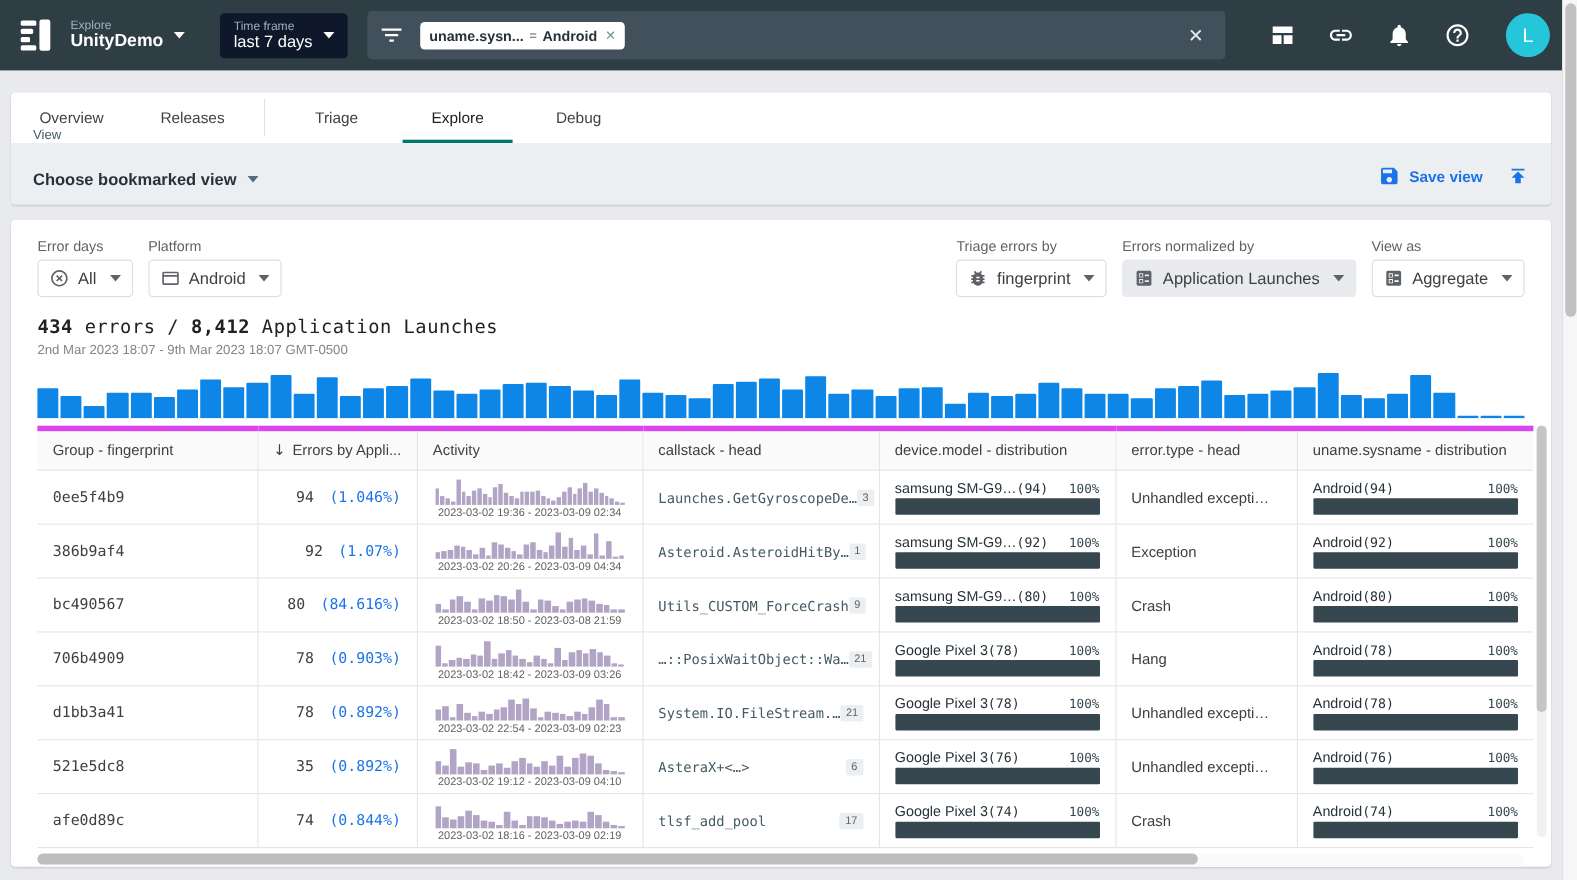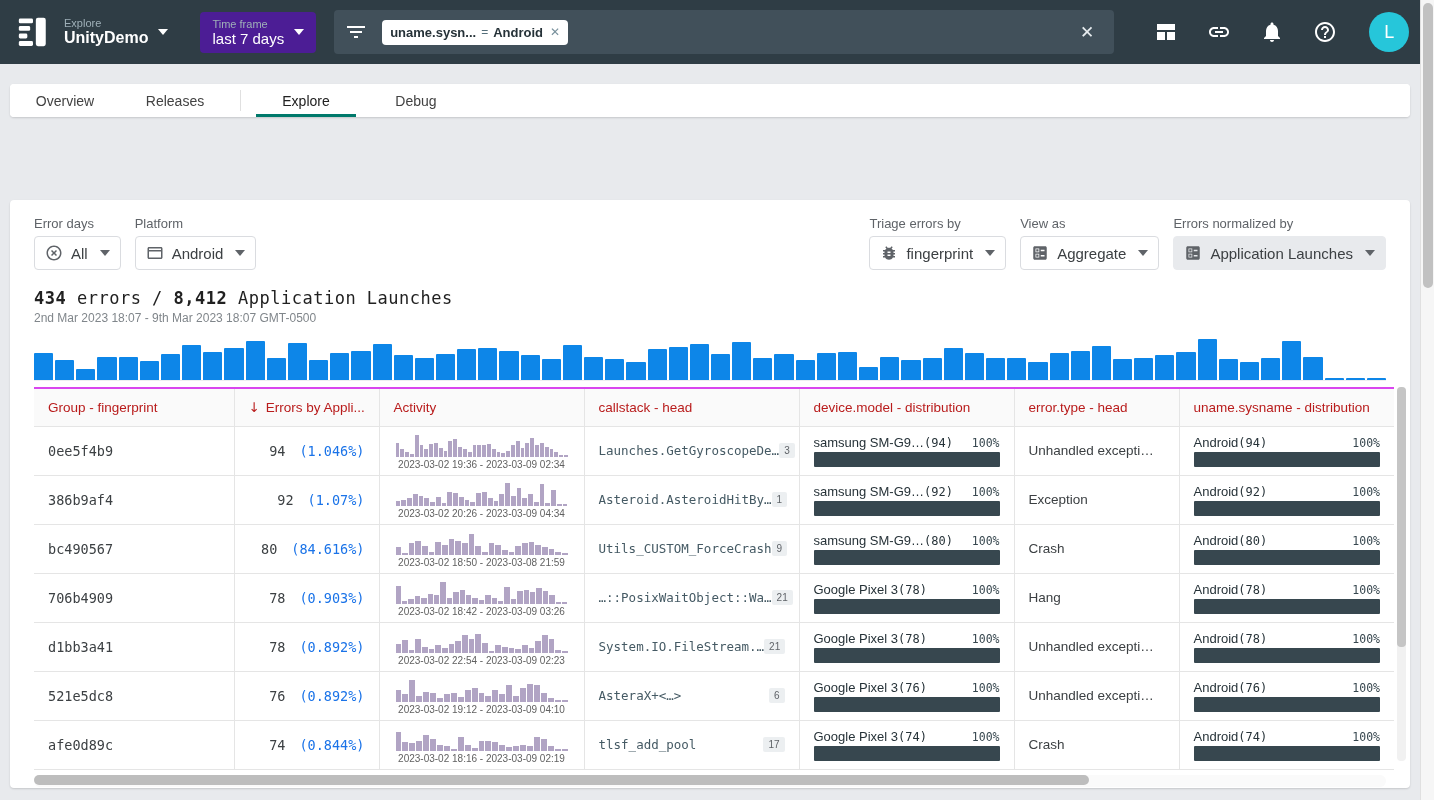--- a/index.html
+++ b/index.html
@@ -6,36 +6,36 @@
   html,body { width:1434px; height:800px; overflow:hidden; }
   body { font-family:"Liberation Sans", sans-serif; background:#e8eaed; position:relative; }
 
   
   .topbar { position:absolute; top:0; left:0; width:1420px; height:64px; background:#2f3d45; display:flex; align-items:center; }
   .logo { width:34px; height:34px; margin-left:16px; }
   .proj { margin-left:14px; cursor:pointer; display:flex; align-items:center; }
   .proj .lab { font-size:11px; color:#9fb0b8; }
   .proj .val { font-size:16px; color:#fff; font-weight:bold; }
   .caret { width:0; height:0; border-left:5px solid transparent; border-right:5px solid transparent; border-top:6px solid #fff; display:inline-block; margin-left:10px; }
-  .tf-box { margin-left:32px; background:#4c1d95; border-radius:4px; padding:6px 12px; display:flex; align-items:center; cursor:pointer; }
+  .tf-box { margin-left:32px; background:#0f172a; border-radius:4px; padding:6px 12px; display:flex; align-items:center; cursor:pointer; }
   .tf-box .lab { font-size:11px; color:#9fb0b8; }
   .tf-box .val { font-size:15px; color:#fff; }
   .filterbar { margin-left:18px; background:#41505a; border-radius:4px; height:44px; width:780px; display:flex; align-items:center; padding:0 10px; }
   .chip { background:#fff; border-radius:4px; padding:5px 8px; margin-left:14px; display:flex; align-items:center; gap:5px; font-size:13px; color:#263238; font-weight:bold; cursor:pointer; }
   .chip .op { font-weight:normal; color:#546e7a; font-size:12px; }
   .chip .x { color:#78909c; font-size:12px; font-weight:normal; margin-left:2px; cursor:pointer; }
   .clear-x { margin-left:auto; color:#e7ecef; font-size:17px; cursor:pointer; padding:4px 10px; }
   .tb-icon { width:24px; height:24px; fill:#fff; cursor:pointer; }
   .tb-icons { display:flex; align-items:center; gap:29px; margin-left:40px; }
   .avatar { width:40px; height:40px; border-radius:50%; background:#26c6da; color:#fff; font-size:18px; display:flex; align-items:center; justify-content:center; margin-left:32px; cursor:pointer; }
 
   
   .card { background:#fff; border-radius:4px; box-shadow:0 1px 2px rgba(0,0,0,.15); margin:0 10px; }
   .tabs-card { position:absolute; top:84px; left:0; width:1400px; overflow:hidden; }
-  .tabs { display:flex; align-items:stretch; height:33px; background:#fff; }
+  .tabs { display:flex; align-items:stretch; height:46px; background:#fff; }
   .tab { width:110px; display:flex; align-items:center; justify-content:center; font-size:14px; color:#424242; cursor:pointer; position:relative; }
   .tab.active { color:#212121; }
   .tab.active::after { content:""; position:absolute; bottom:0; left:5px; right:5px; height:3px; background:#00796b; }
   .tab-divider { width:1px; background:#e0e0e0; margin:6px 10px; }
   .viewbar { background:#eceff1; height:56px; display:flex; align-items:center; padding:0 20px; }
   .viewbar .vlab { position:absolute; margin-top:-30px; font-size:12px; color:#455a64; }
   .view-select { font-size:15px; font-weight:bold; color:#263238; display:flex; align-items:center; cursor:pointer; margin-top:10px; }
   .view-select .caret { border-top-color:#546e7a; }
   .viewbar-right { margin-left:auto; display:flex; align-items:center; gap:22px; margin-top:4px; }
   .save-btn { display:flex; align-items:center; gap:8px; color:#1a73e8; font-size:14px; font-weight:bold; cursor:pointer; }
@@ -59,21 +59,21 @@
   .sum-date { font-size:12px; color:#80868b; margin-top:3px; }
 
   .histogram { margin:10px 24px 0 24px; height:46px; display:flex; align-items:flex-end; gap:2px; border-bottom:1px solid #eceff1; }
   .hbar { flex:1; background:#0d86e8; border-radius:1px 1px 0 0; min-height:2px; }
 
   
   .tablewrap { margin:6px 14px 0 24px; position:relative; }
   table.grid { border-collapse:collapse; table-layout:fixed; width:1360px; }
   .grid th, .grid td { border-right:1px solid #e5e5e5; border-bottom:1px solid #e5e5e5; overflow:hidden; white-space:nowrap; }
   .grid th:last-child, .grid td:last-child { border-right:none; }
-  .grid th { height:38px; background:#fafafa; border-top:2px solid #d946ef; font-size:13.5px; color:#b91c1c; font-weight:normal; text-align:left; padding:0 14px; }
+  .grid th { height:38px; background:#fafafa; border-top:5px solid #d946ef; font-size:13.5px; color:#404040; font-weight:normal; text-align:left; padding:0 14px; }
   .grid th.c-errors { text-align:center; }
   .grid td { height:48px; padding:0 14px; font-size:13.5px; color:#3c4043; }
   .td-fp { font-family:"DejaVu Sans Mono", monospace; font-size:14px; color:#37474f; }
   .td-errors { text-align:right; font-family:"DejaVu Sans Mono", monospace; font-size:13.5px; }
   .td-errors .pct { color:#1a73e8; margin-left:14px; }
   .sort-arrow { margin-right:6px; font-family:"DejaVu Sans", sans-serif; }
   .activity-cell { display:flex; flex-direction:column; justify-content:center; align-items:center; height:48px; }
   .spark { display:flex; align-items:flex-end; gap:1px; height:26px; width:172px; }
   .spark div { flex:1; background:#b1a4c4; min-height:2px; }
   .spark-range { font-size:10px; color:#616161; margin-top:2px; }
@@ -149,22 +149,43 @@
     </svg>
   </div>
   <div class="avatar">L</div>
 </div>
 
 <div class="card tabs-card">
   <div class="tabs">
     <div class="tab">Overview</div>
     <div class="tab">Releases</div>
     <div class="tab-divider"></div>
+    <div class="tab">Triage</div>
     <div class="tab active">Explore</div>
     <div class="tab">Debug</div>
+  </div>
+  <div class="viewbar">
+    <div>
+      <div class="vlab">View</div>
+      <div class="view-select">
+        <span>Choose bookmarked view</span>
+        <span class="caret"></span>
+      </div>
+    </div>
+    <div class="viewbar-right">
+      <div class="save-btn">
+        <svg class="blue-icon" viewBox="0 0 24 24">
+          <path d="M17 3H5c-1.11 0-2 .9-2 2v14c0 1.1.89 2 2 2h14c1.1 0 2-.9 2-2V7l-4-4zm-5 16c-1.66 0-3-1.34-3-3s1.34-3 3-3 3 1.34 3 3-1.34 3-3 3zm3-10H5V5h10v4z"></path>
+        </svg>
+        <span>Save view</span>
+      </div>
+      <svg class="blue-icon" viewBox="0 0 24 24">
+        <path d="M5 4v2h14V4H5zm0 10h4v6h6v-6h4l-7-7-7 7z"></path>
+      </svg>
+    </div>
   </div>
 </div>
 
 <div class="card main-card">
 
   <div class="filters-row">
     <div class="f-group">
       <div class="f-label">Error days</div>
       <div class="f-box">
         <svg viewBox="0 0 24 24">
@@ -189,36 +210,36 @@
         <div class="f-label">Triage errors by</div>
         <div class="f-box">
           <svg viewBox="0 0 24 24">
               <path d="M20 8h-2.81c-.45-.78-1.07-1.45-1.82-1.96L17 4.41 15.59 3l-2.17 2.17C12.96 5.06 12.49 5 12 5c-.49 0-.96.06-1.41.17L8.41 3 7 4.41l1.62 1.63C7.88 6.55 7.26 7.22 6.81 8H4v2h2.09c-.05.33-.09.66-.09 1v1H4v2h2v1c0 .34.04.67.09 1H4v2h2.81c1.04 1.79 2.97 3 5.19 3s4.15-1.21 5.19-3H20v-2h-2.09c.05-.33.09-.66.09-1v-1h2v-2h-2v-1c0-.34-.04-.67-.09-1H20V8zm-6 8h-4v-2h4v2zm0-4h-4v-2h4v2z"></path>
             </svg>
           <span>fingerprint</span>
           <span class="caret"></span>
         </div>
       </div>
       <div class="f-group">
+        <div class="f-label">Errors normalized by</div>
+        <div class="f-box filled">
+          <svg viewBox="0 0 24 24">
+              <path d="M13 9.5h5v-2h-5v2zm0 7h5v-2h-5v2zm6 4.5H5c-1.1 0-2-.9-2-2V5c0-1.1.9-2 2-2h14c1.1 0 2 .9 2 2v14c0 1.1-.9 2-2 2zM6 11h5V6H6v5zm1-4h3v3H7V7zM6 18h5v-5H6v5zm1-4h3v3H7v-3z"></path>
+            </svg>
+          <span>Application Launches</span>
+          <span class="caret"></span>
+        </div>
+      </div>
+      <div class="f-group">
         <div class="f-label">View as</div>
         <div class="f-box">
           <svg viewBox="0 0 24 24">
               <path d="M13 9.5h5v-2h-5v2zm0 7h5v-2h-5v2zm6 4.5H5c-1.1 0-2-.9-2-2V5c0-1.1.9-2 2-2h14c1.1 0 2 .9 2 2v14c0 1.1-.9 2-2 2zM6 11h5V6H6v5zm1-4h3v3H7V7zM6 18h5v-5H6v5zm1-4h3v3H7v-3z"></path>
             </svg>
           <span>Aggregate</span>
-          <span class="caret"></span>
-        </div>
-      </div>
-      <div class="f-group">
-        <div class="f-label">Errors normalized by</div>
-        <div class="f-box filled">
-          <svg viewBox="0 0 24 24">
-              <path d="M13 9.5h5v-2h-5v2zm0 7h5v-2h-5v2zm6 4.5H5c-1.1 0-2-.9-2-2V5c0-1.1.9-2 2-2h14c1.1 0 2 .9 2 2v14c0 1.1-.9 2-2 2zM6 11h5V6H6v5zm1-4h3v3H7V7zM6 18h5v-5H6v5zm1-4h3v3H7v-3z"></path>
-            </svg>
-          <span>Application Launches</span>
           <span class="caret"></span>
         </div>
       </div>
     </div>
   </div>
 
   <div class="summary">
     <div class="sum-line"><b>434</b> <span>errors /</span> <b>8,412</b> <span>Application Launches</span></div>
     <div class="sum-date">2nd Mar 2023 18:07 - 9th Mar 2023 18:07 GMT-0500</div>
   </div>
@@ -648,21 +669,21 @@
                   <span class="dist-count">(78)</span>
                   <span class="dist-pct">100%</span>
                 </div>
         <div class="dist-bar"></div>
       </div>
     </td>
   </tr>
 
   <tr>
     <td class="td-fp">521e5dc8</td>
-    <td class="td-errors"><span>76</span><span class="pct">(0.892%)</span></td>
+    <td class="td-errors"><span>35</span><span class="pct">(0.892%)</span></td>
     <td>
       <div class="activity-cell">
         <div class="spark">
                   <div style="height: 45%;"></div>
                   <div style="height: 30%;"></div>
                   <div style="height: 85%;"></div>
                   <div style="height: 25%;"></div>
                   <div style="height: 40%;"></div>
                   <div style="height: 35%;"></div>
                   <div style="height: 15%;"></div>

